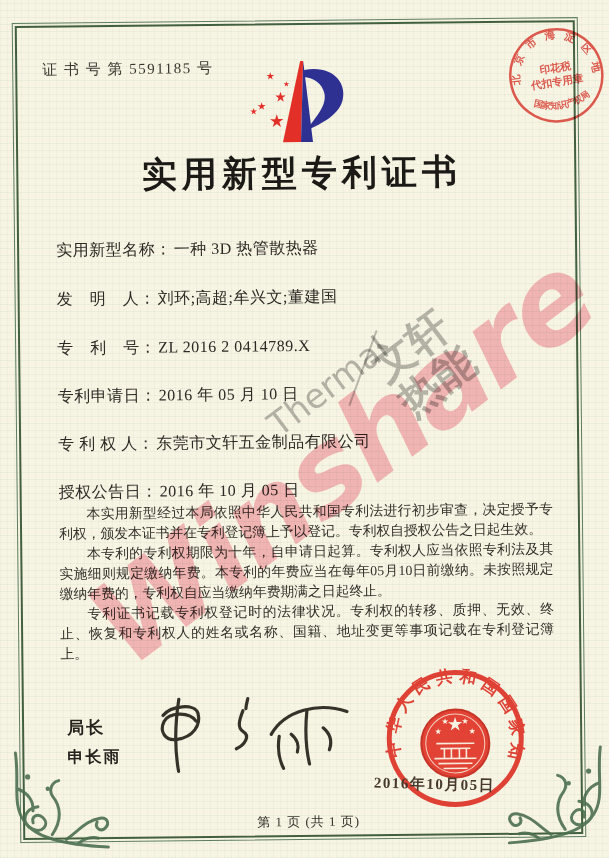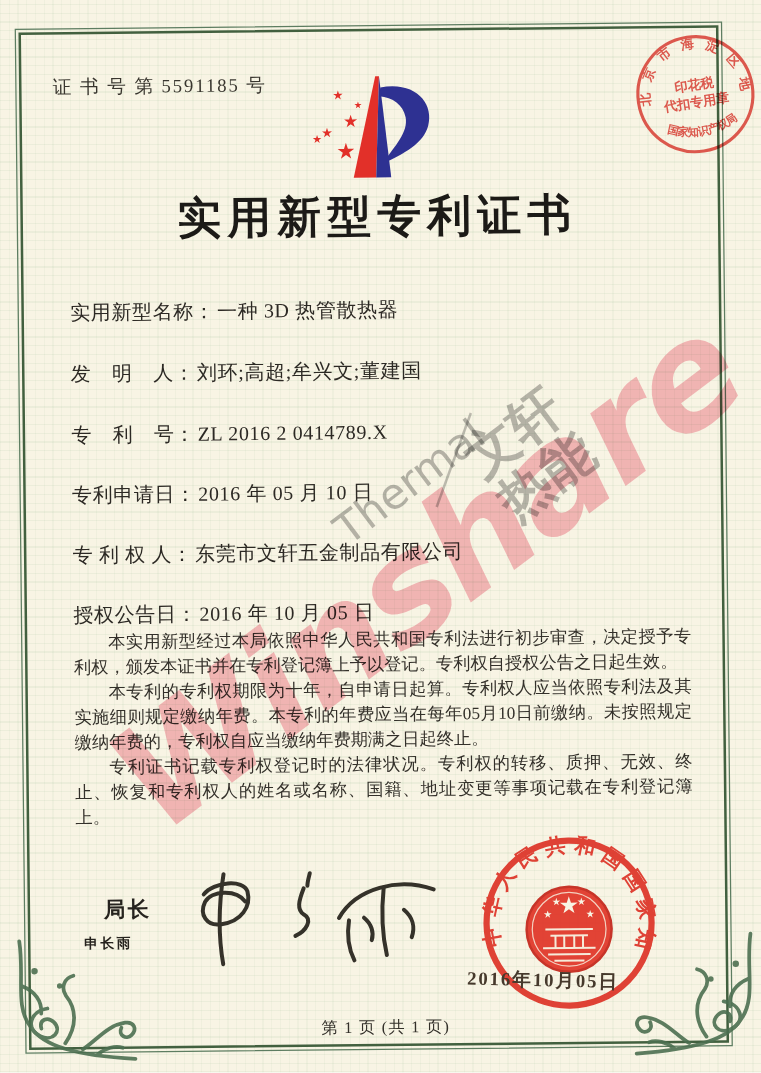--- a/index.html
+++ b/index.html
@@ -23,22 +23,22 @@
   .orn-right{right:4px;bottom:8px;transform:scaleX(-1);}
   .cert-number{position:absolute;left:46px;top:58px;font-size:15px;letter-spacing:1.5px;color:#39362f;z-index:10;}
   .logo{position:absolute;left:250px;top:56px;width:110px;height:92px;z-index:10;}
   .tax-stamp{position:absolute;left:504px;top:22px;width:112px;height:112px;z-index:25;mix-blend-mode:multiply;opacity:0.9;}
   .page-title{position:absolute;left:0;right:0;top:150px;text-align:center;font-size:35px;font-weight:700;letter-spacing:5px;color:#1c1a17;z-index:10;}
   .field-row{position:absolute;left:58px;font-size:16px;color:#2c2924;letter-spacing:0.5px;z-index:10;white-space:nowrap;}
   .field-row .val{margin-left:2px;}
   .f0{top:238px}.f1{top:287px}.f2{top:336px}.f3{top:384px}.f4{top:432px}.f5{top:480px}
   .body-text{position:absolute;left:58px;top:502px;width:494px;font-size:13.8px;line-height:20px;text-align:justify;color:#33302a;z-index:10;}
   .body-text p{margin:0;text-indent:2em;}
-  .director-title{position:absolute;left:64px;top:714px;font-size:17px;font-weight:600;color:#26231e;z-index:10;letter-spacing:2px;margin-left:16px;}
-  .director-name{position:absolute;left:64px;top:745px;font-size:11px;font-weight:600;color:#26231e;z-index:10;letter-spacing:2px;}
+  .director-title{position:absolute;left:64px;top:714px;font-size:17px;font-weight:600;color:#26231e;z-index:10;letter-spacing:2px;}
+  .director-name{position:absolute;left:64px;top:745px;font-size:16px;font-weight:600;color:#26231e;z-index:10;letter-spacing:2px;}
   .signature{position:absolute;left:148px;top:684px;width:210px;height:95px;z-index:11;}
   .seal{position:absolute;left:367px;top:655px;width:170px;height:170px;z-index:20;mix-blend-mode:multiply;opacity:0.93;}
   .seal-date{position:absolute;left:370px;top:777px;width:160px;font-size:15px;font-weight:700;letter-spacing:1.5px;color:#46392c;transform:rotate(2deg);z-index:22;white-space:nowrap;}
   .page-footer{position:absolute;left:0;right:0;top:813px;text-align:center;font-size:13px;color:#33302a;z-index:10;letter-spacing:1px;}
   .wm{position:absolute;z-index:30;pointer-events:none;white-space:nowrap;mix-blend-mode:multiply;
       font-family:"DejaVu Sans","Liberation Sans",sans-serif;}
   .wm-brand{left:45px;top:392px;font-size:116px;font-weight:700;font-style:italic;
       color:rgba(232,70,100,0.36);transform:rotate(-37deg);letter-spacing:-3px;}
   .wm-en{left:258px;top:366px;font-size:34px;font-weight:400;color:rgba(115,115,115,0.50);transform:rotate(-37deg);}
   .wm-divider{left:362px;top:328px;width:2px;height:80px;background:rgba(120,120,120,0.45);transform:rotate(20deg);}

